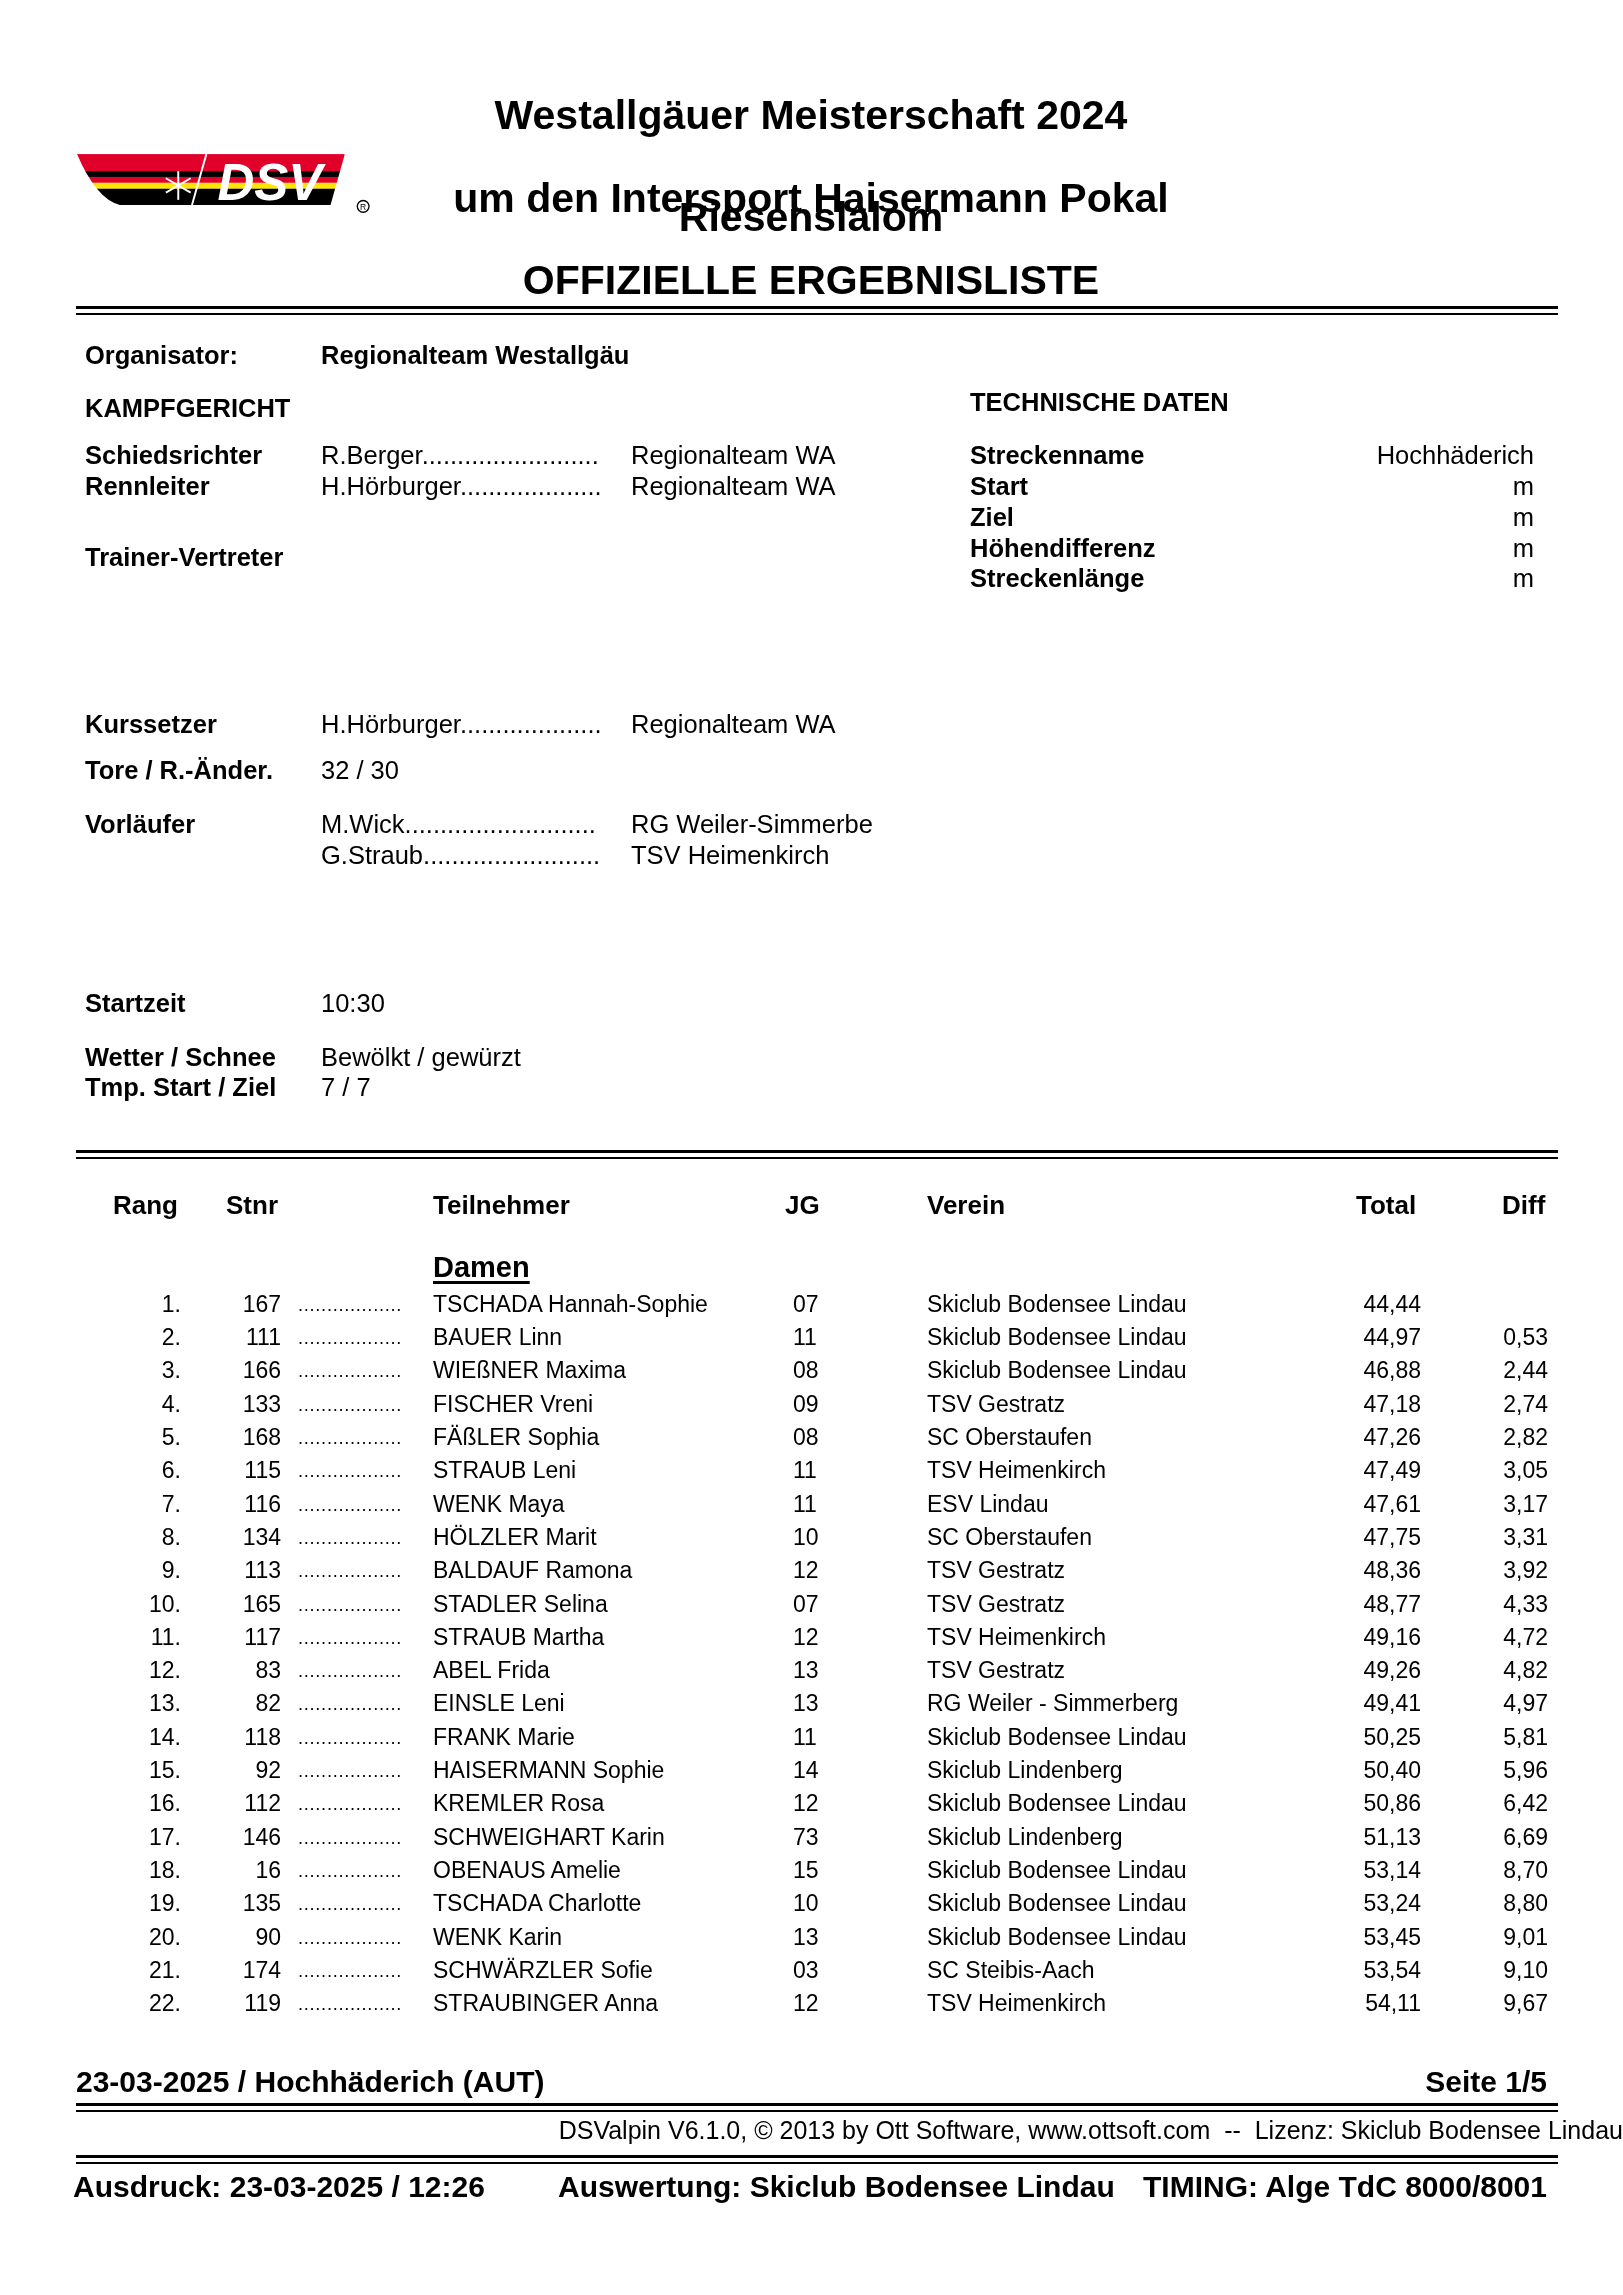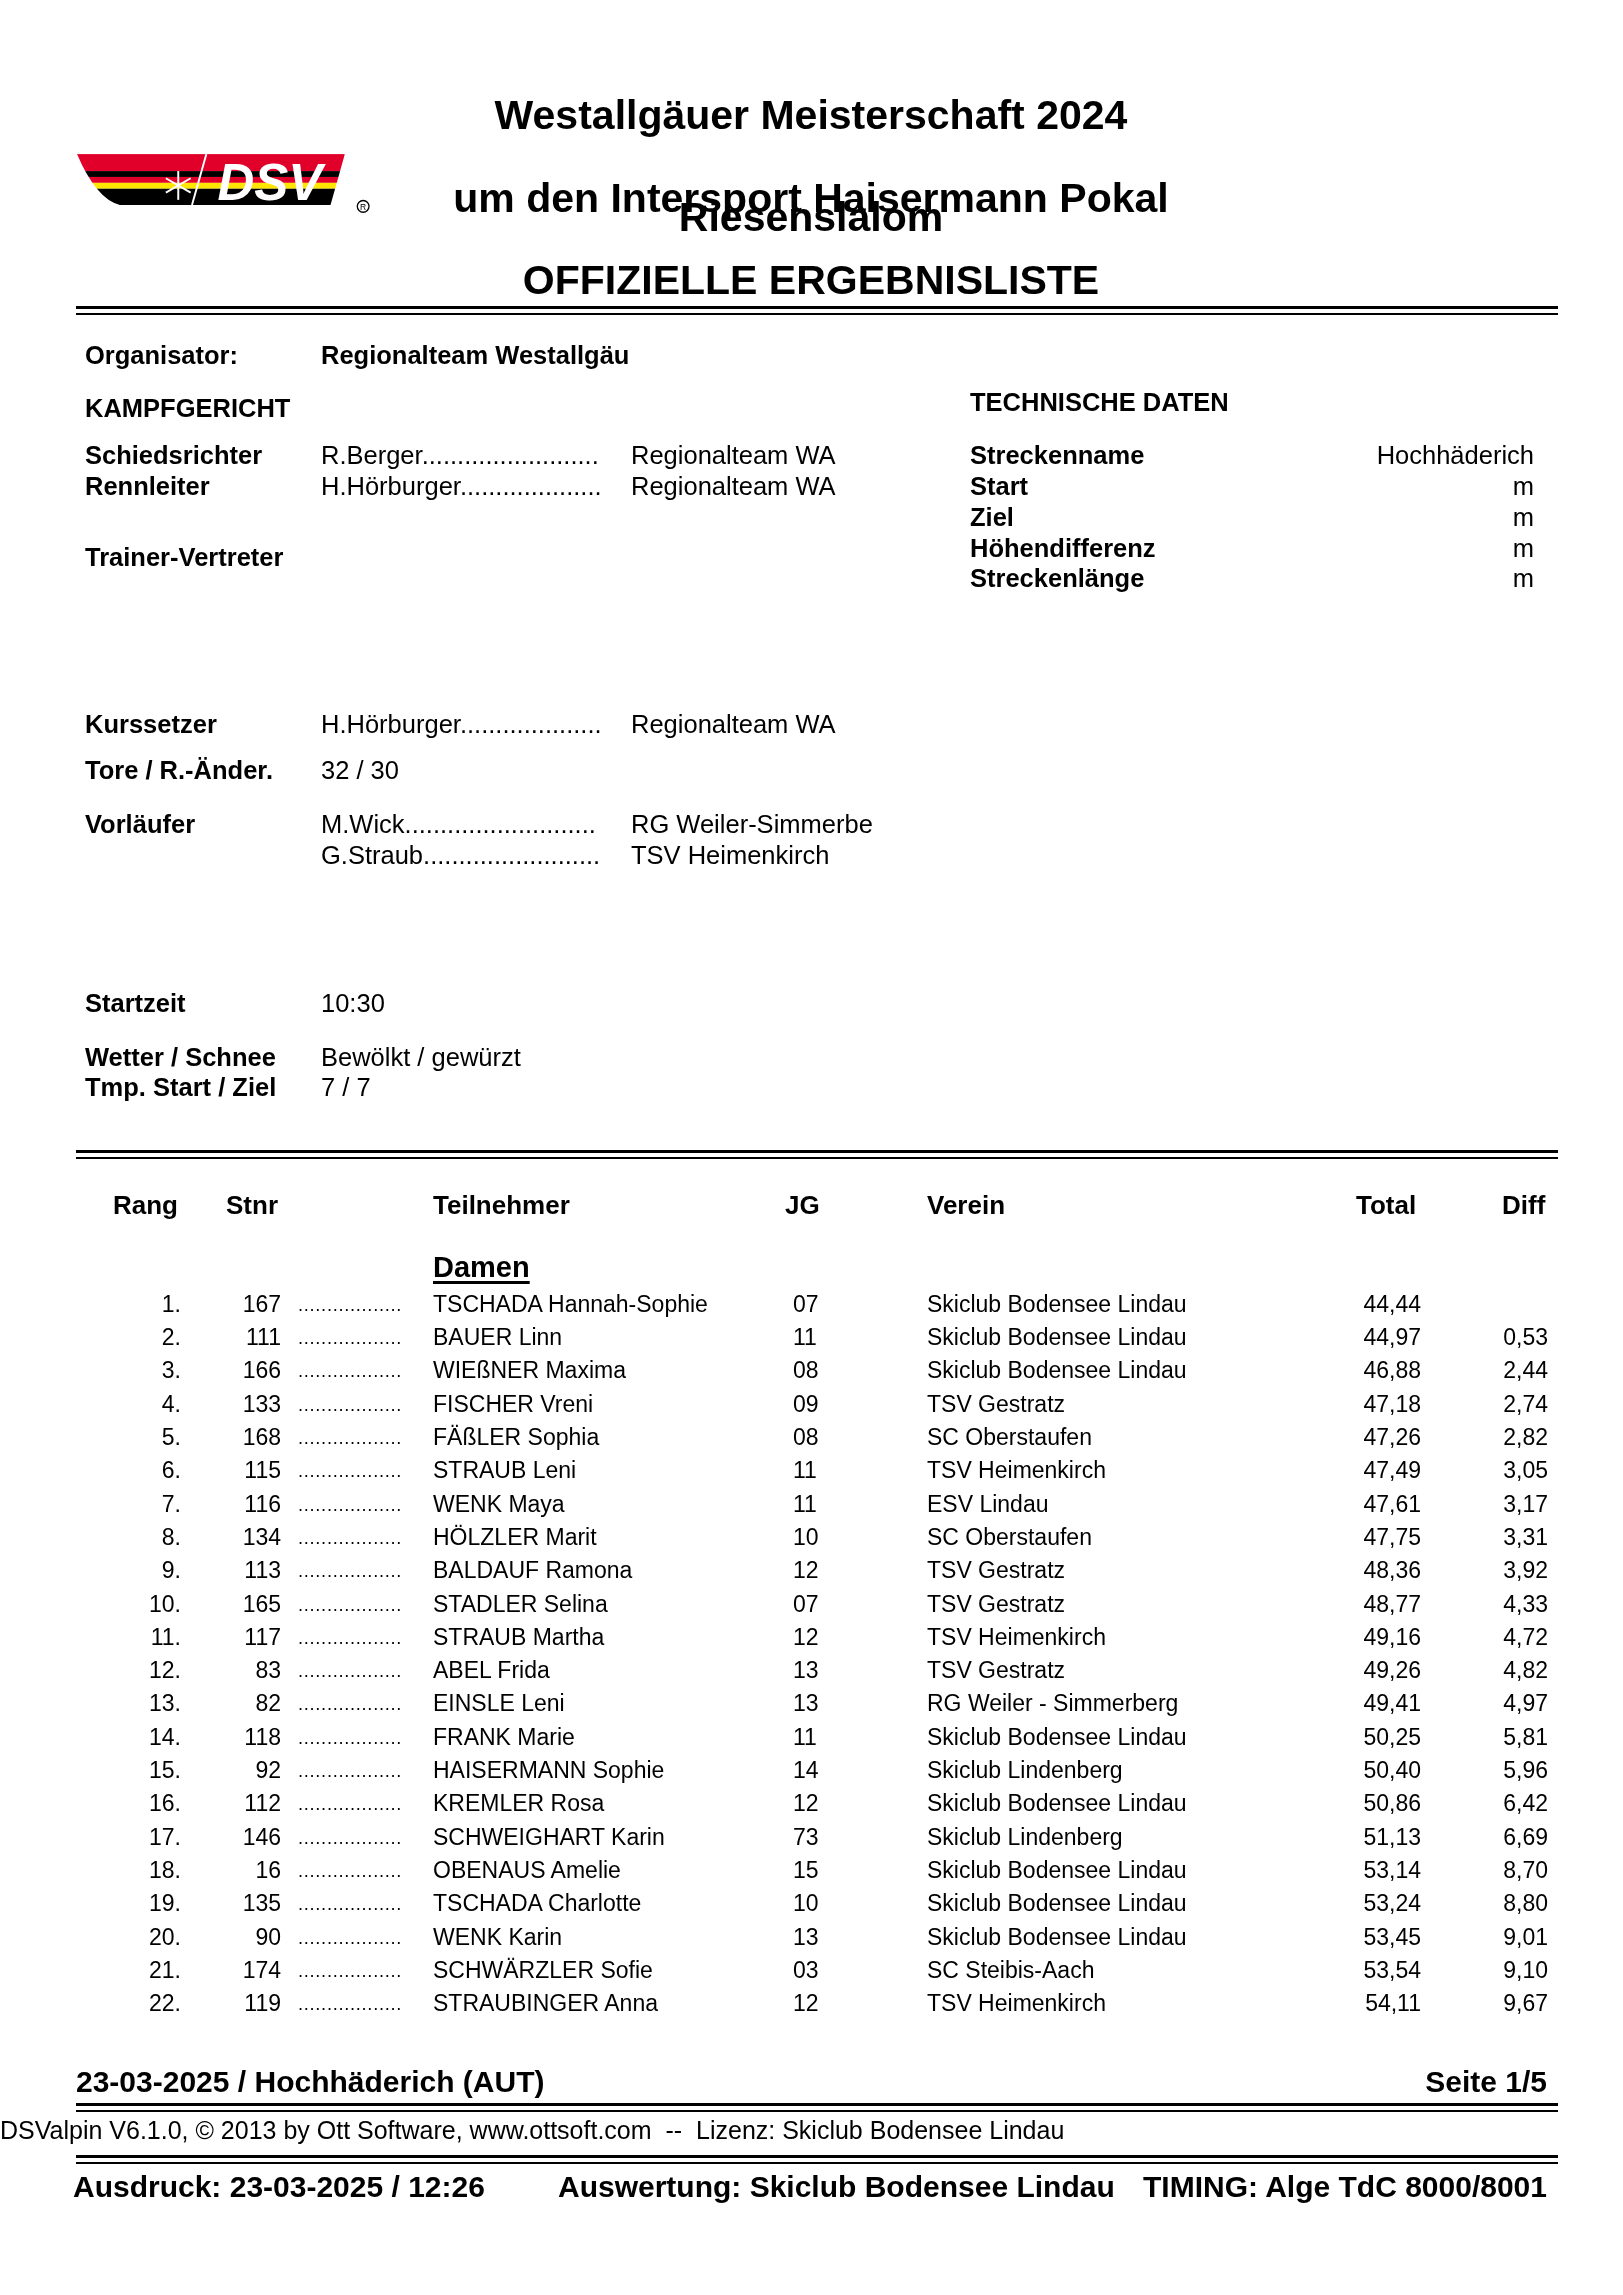--- a/index.html
+++ b/index.html
@@ -352,20 +352,20 @@
       <span class="c-total">54,11</span>
       <span class="c-diff">9,67</span>
     </div>
   </div>
 
 <div class="abs footer b" style="left:76px; top:2065px;">23-03-2025 / Hochhäderich (AUT)</div>
 <div class="abs footer b" style="right:76px; top:2065px;">Seite 1/5</div>
 
 <div class="rule2" style="top:2103px;"></div>
 
-<div class="abs" style="left:0; width:1623px; text-align:left; top:2116px; font-size:25px; white-space:pre;">DSValpin V6.1.0, © 2013 by Ott Software, www.ottsoft.com  --  Lizenz: Skiclub Bodensee Lindau</div>
+<div class="abs" style="left:0; width:1623px; text-align:right; top:2116px; font-size:25px; white-space:pre;">DSValpin V6.1.0, © 2013 by Ott Software, www.ottsoft.com  --  Lizenz: Skiclub Bodensee Lindau</div>
 
 <div class="rule2" style="top:2155px;"></div>
 
 <div class="abs footer b" style="left:73px; top:2170px;">Ausdruck: 23-03-2025 / 12:26</div>
 <div class="abs footer b" style="left:558px; top:2170px;">Auswertung: Skiclub Bodensee Lindau</div>
 <div class="abs footer b" style="right:76px; top:2170px;">TIMING: Alge TdC 8000/8001</div>
 
 
 </body></html>

